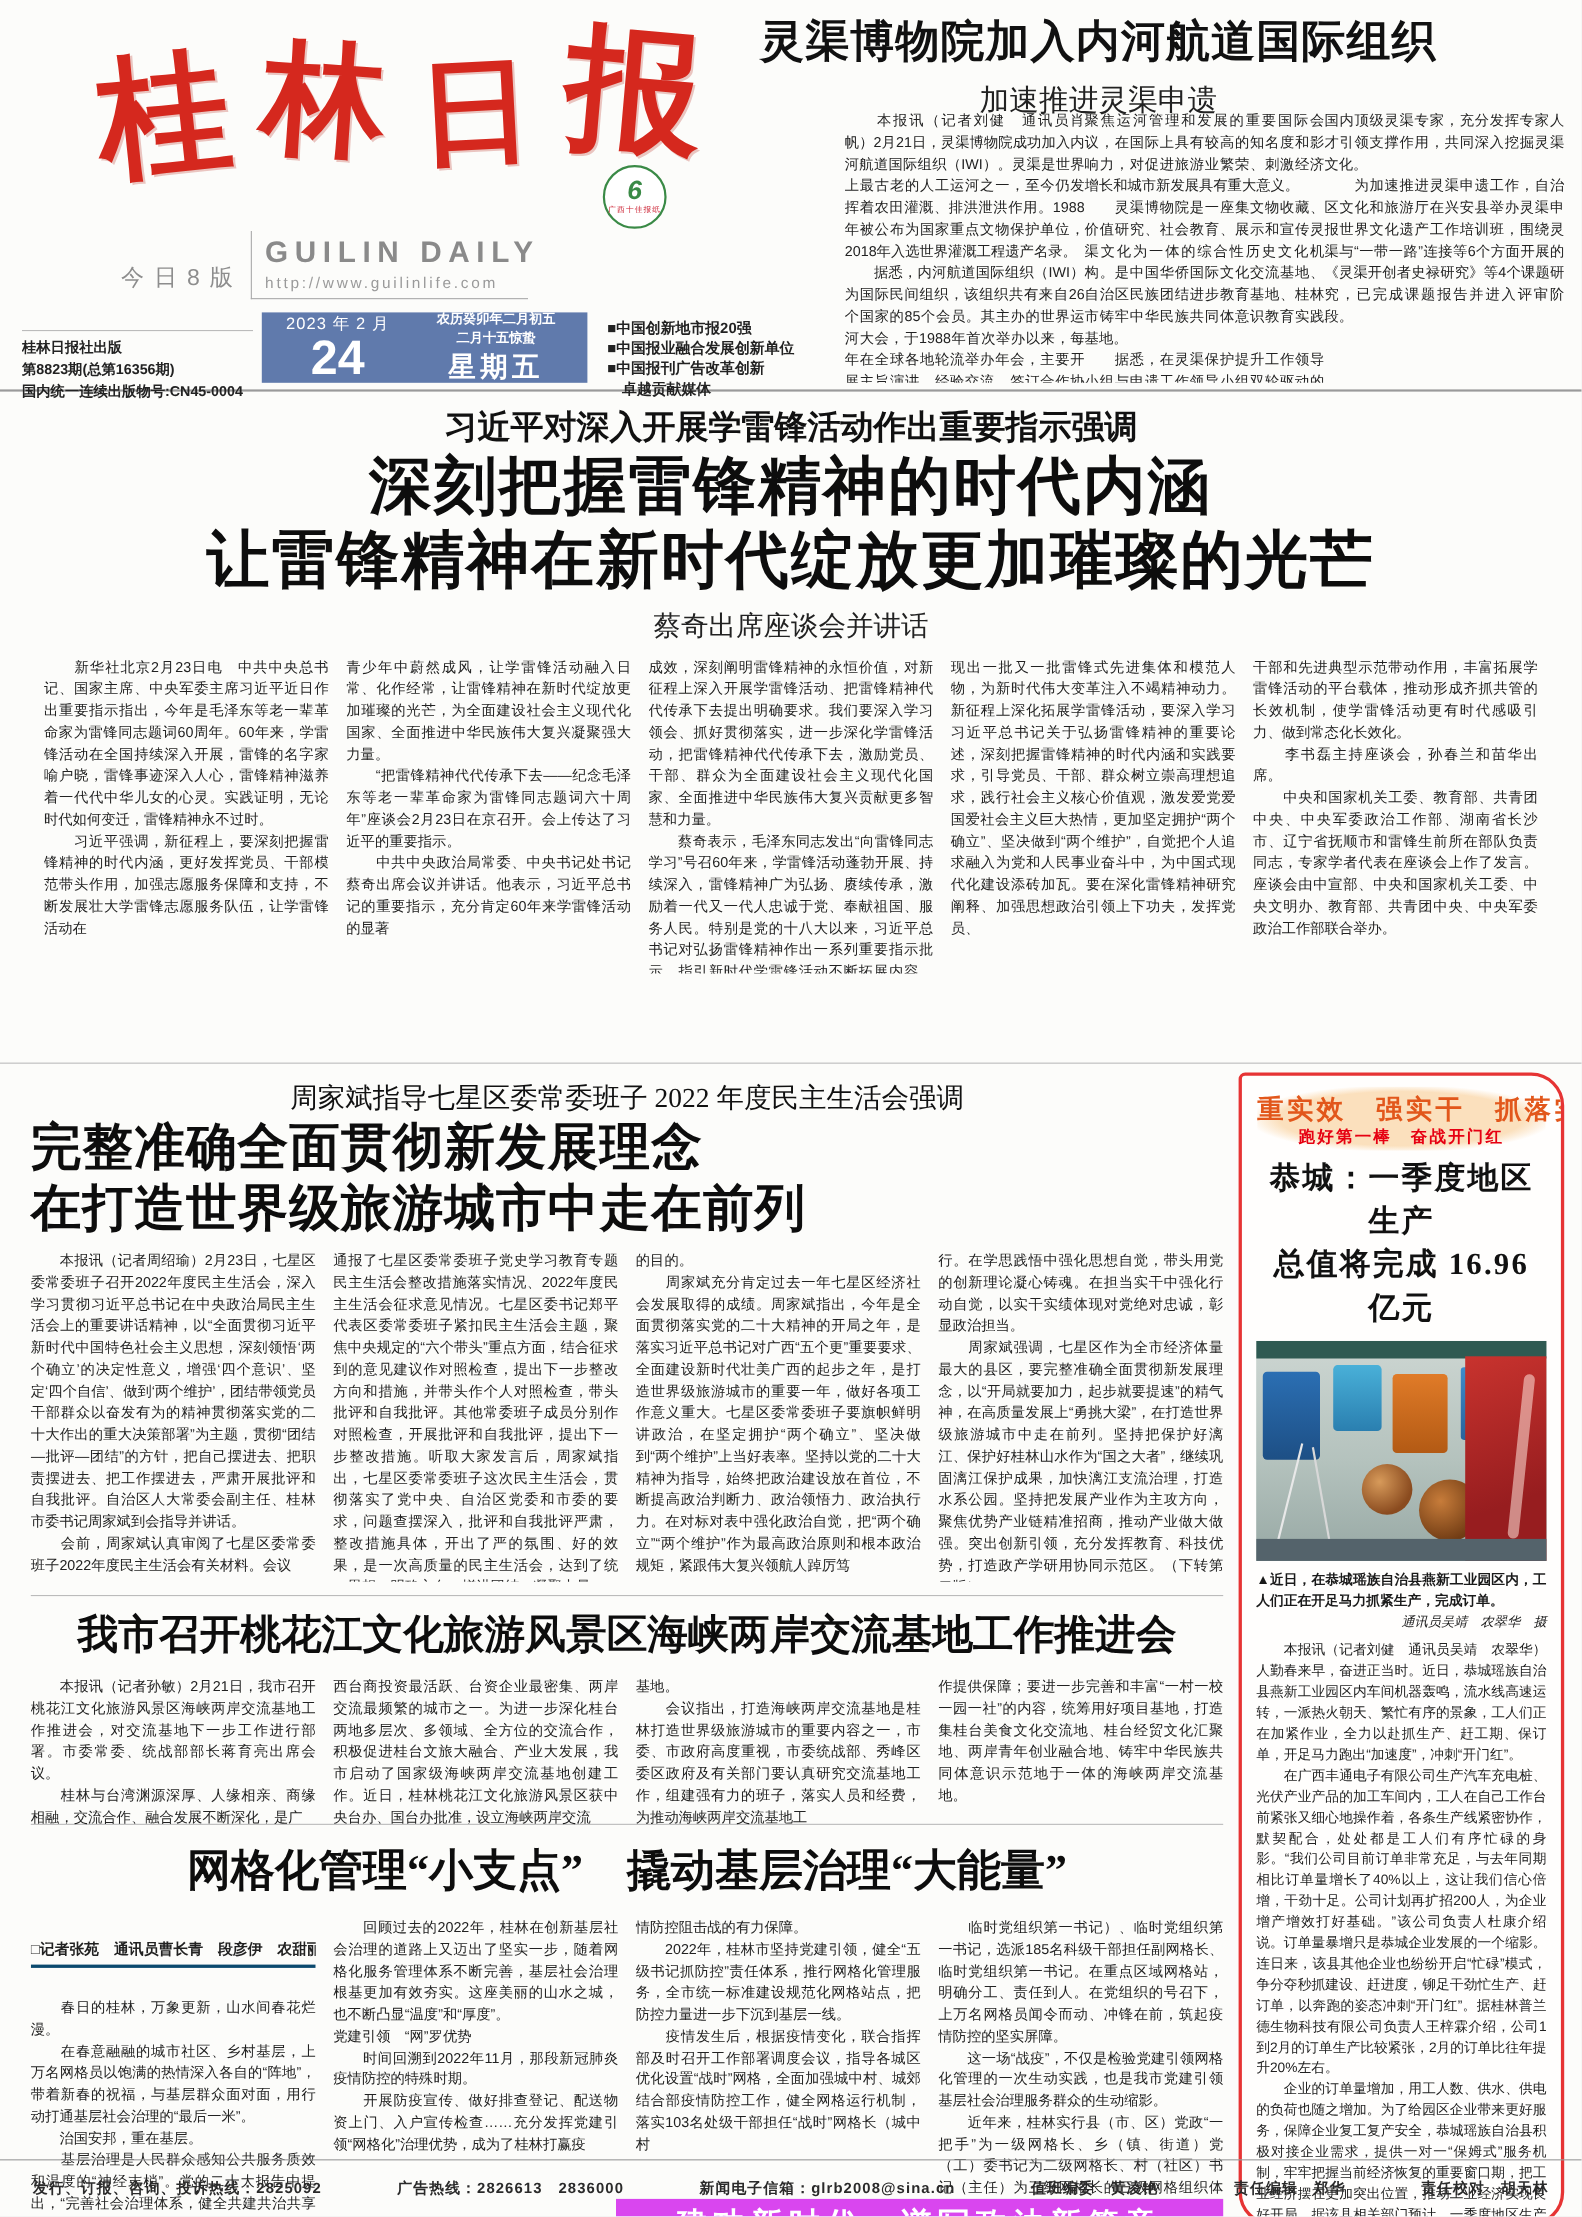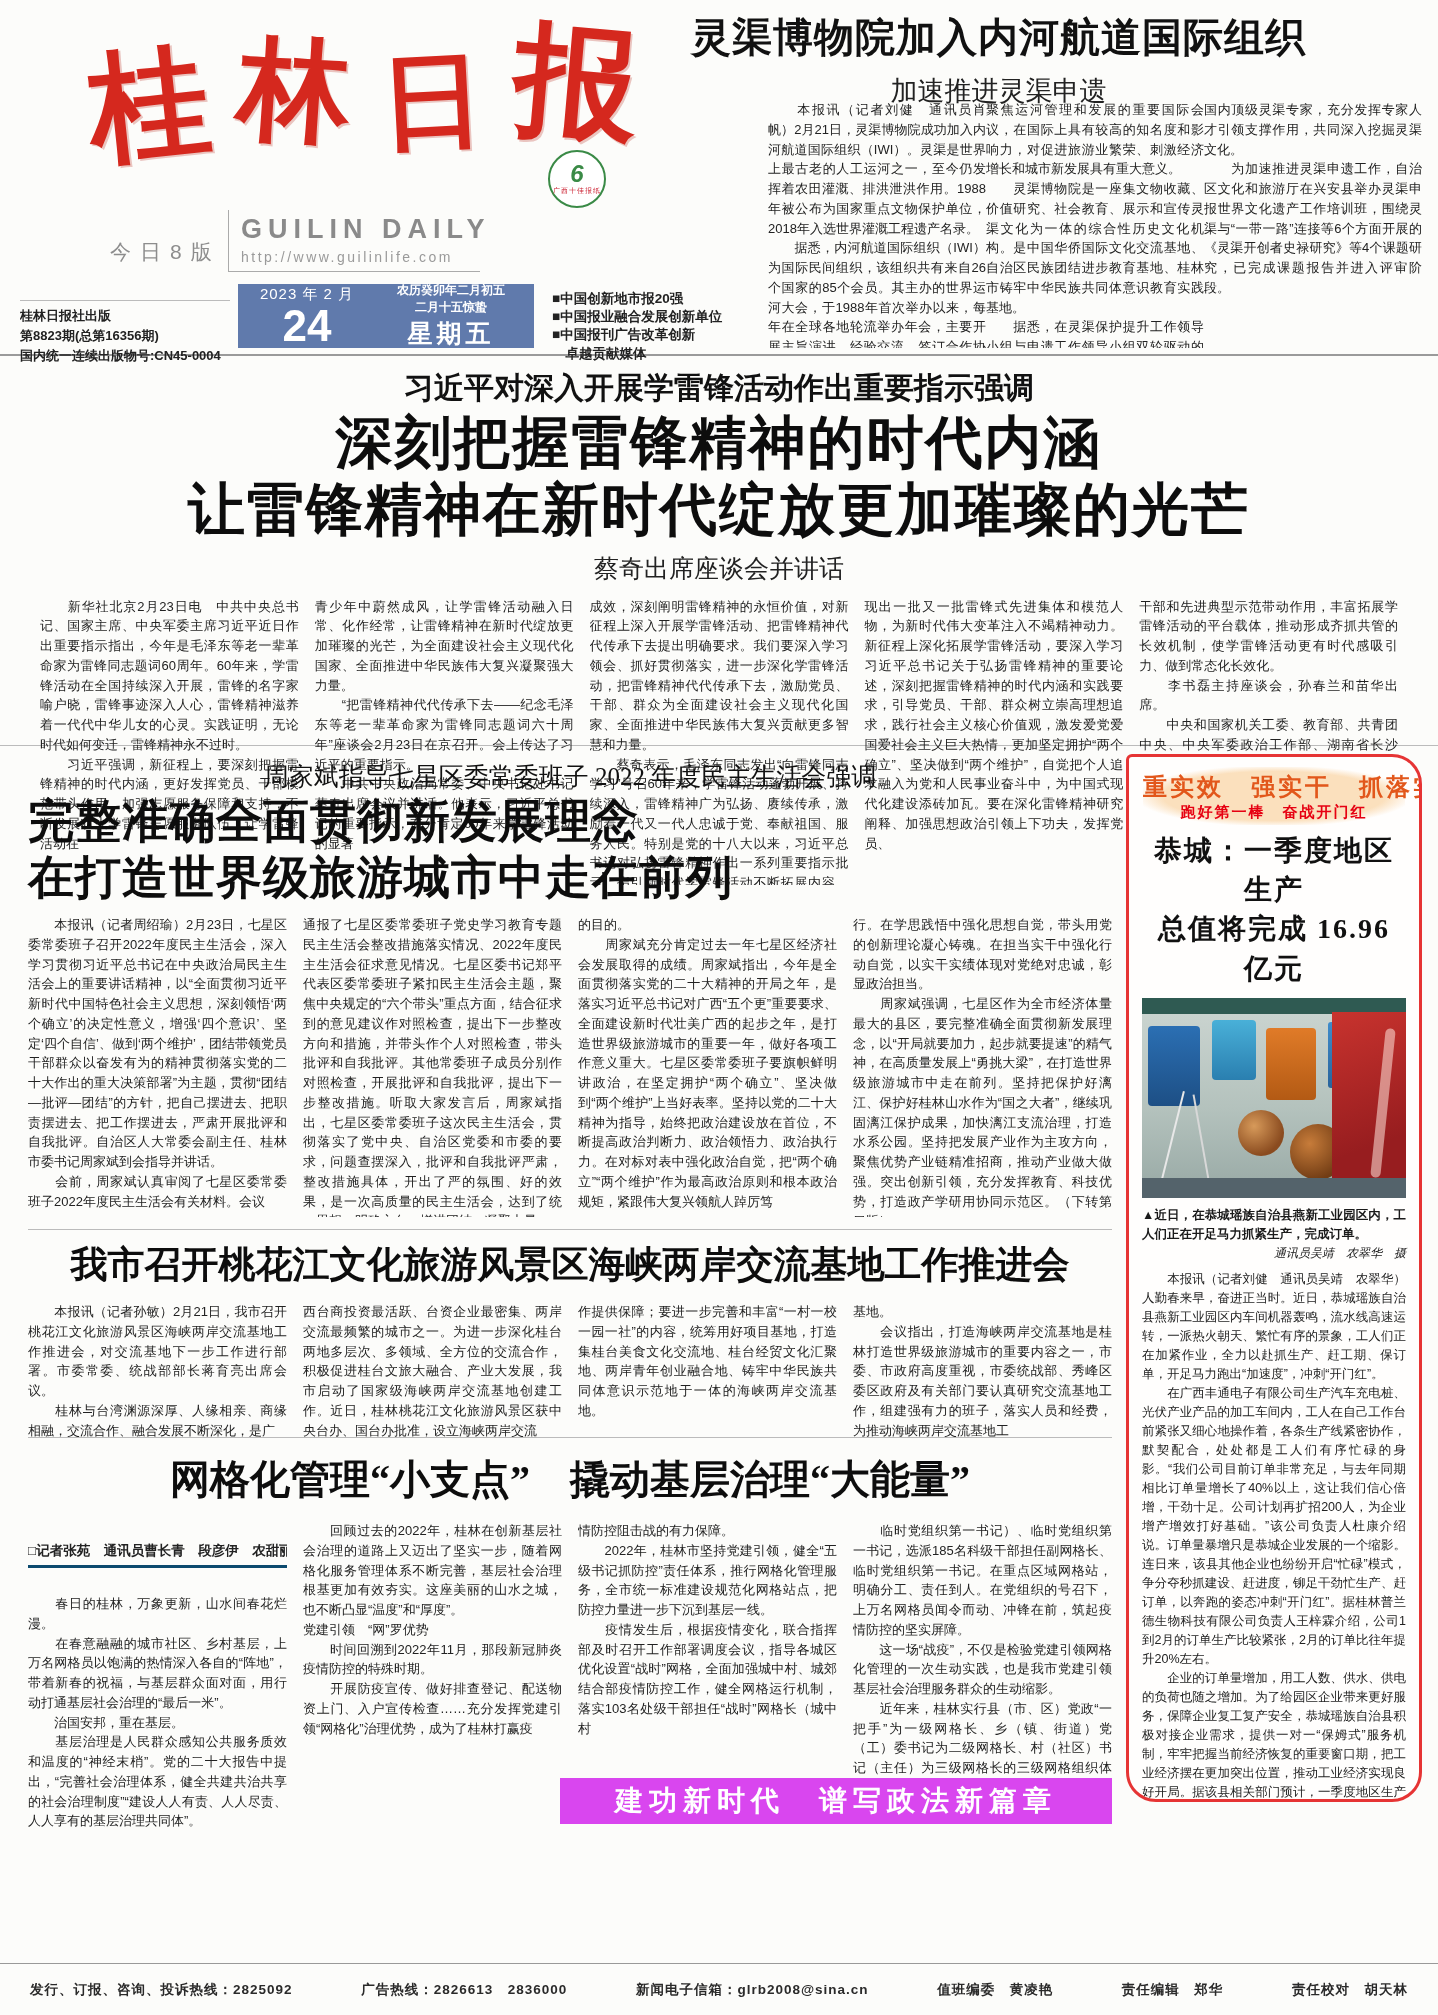--- a/index.html
+++ b/index.html
@@ -31,21 +31,21 @@
   .datebox .lunar { font-size:12px; line-height:1.35; font-weight:bold; }
   .datebox .wk { font-size:25px; font-weight:900; letter-spacing:4px; margin-top:2px; }
   .honors { position:absolute; left:552px; top:290px; width:230px; font-size:13.5px; font-weight:bold; line-height:1.35; color:#222; }
   .lq { position:absolute; left:575px; top:10px; right:16px; }
   .lq-title { text-align:center; font-size:40px; font-weight:900; letter-spacing:1px; color:#111; font-family:"Liberation Sans",sans-serif; white-space:nowrap; }
   .lq-sub { text-align:center; font-size:27px; margin-top:8px; color:#222; }
   .lq-body { position:absolute; left:768px; top:100px; right:16px; height:248px; display:flex; }
   .col { flex:1; font-size:13px; line-height:1.52; text-align:justify; white-space:pre-line; overflow:hidden; color:#222; }
 
   
-  .leifeng { padding:12px 40px 6px; height:390px; border-bottom:1px solid #bbb; }
+  .leifeng { padding:12px 40px 6px; height:611px; border-bottom:1px solid #bbb; }
   .lf-kicker { text-align:center; font-size:30px; font-weight:bold; color:#111; }
   .lf-h1, .lf-h2 { text-align:center; font-size:57px; font-weight:900; letter-spacing:2px; color:#0d0d0d; line-height:1.18; font-family:"Liberation Sans",sans-serif; }
   .lf-sub { text-align:center; font-size:25px; margin:8px 0 12px; color:#222; }
   .lf-body { display:flex; gap:16px; height:288px; }
 
   
   .mainrow { display:flex; padding:8px 16px 0 28px; gap:14px; height:1086px; }
   .left { width:1084px; }
 
   .zhou { height:476px; border-bottom:1px solid #bbb; padding-top:6px; }
@@ -182,23 +182,23 @@
 　　周家斌强调，七星区作为全市经济体量最大的县区，要完整准确全面贯彻新发展理念，以“开局就要加力，起步就要提速”的精气神，在高质量发展上“勇挑大梁”，在打造世界级旅游城市中走在前列。坚持把保护好漓江、保护好桂林山水作为“国之大者”，继续巩固漓江保护成果，加快漓江支流治理，打造水系公园。坚持把发展产业作为主攻方向，聚焦优势产业链精准招商，推动产业做大做强。突出创新引领，充分发挥教育、科技优势，打造政产学研用协同示范区。（下转第二版）</div>
         </div>
       </div>
 
       <div class="tao">
         <div class="t-h serif">我市召开桃花江文化旅游风景区海峡两岸交流基地工作推进会</div>
         <div class="t-body">
           <div class="col">　　本报讯（记者孙敏）2月21日，我市召开桃花江文化旅游风景区海峡两岸交流基地工作推进会，对交流基地下一步工作进行部署。市委常委、统战部部长蒋育亮出席会议。
 　　桂林与台湾渊源深厚、人缘相亲、商缘相融，交流合作、融合发展不断深化，是广</div>
           <div class="col">西台商投资最活跃、台资企业最密集、两岸交流最频繁的城市之一。为进一步深化桂台两地多层次、多领域、全方位的交流合作，积极促进桂台文旅大融合、产业大发展，我市启动了国家级海峡两岸交流基地创建工作。近日，桂林桃花江文化旅游风景区获中央台办、国台办批准，设立海峡两岸交流</div>
-          <div class="col">作提供保障；要进一步完善和丰富“一村一校一园一社”的内容，统筹用好项目基地，打造集桂台美食文化交流地、桂台经贸文化汇聚地、两岸青年创业融合地、铸牢中华民族共同体意识示范地于一体的海峡两岸交流基地。</div>
           <div class="col">基地。
 　　会议指出，打造海峡两岸交流基地是桂林打造世界级旅游城市的重要内容之一，市委、市政府高度重视，市委统战部、秀峰区委区政府及有关部门要认真研究交流基地工作，组建强有力的班子，落实人员和经费，为推动海峡两岸交流基地工</div>
+          <div class="col">作提供保障；要进一步完善和丰富“一村一校一园一社”的内容，统筹用好项目基地，打造集桂台美食文化交流地、桂台经贸文化汇聚地、两岸青年创业融合地、铸牢中华民族共同体意识示范地于一体的海峡两岸交流基地。</div>
         </div>
       </div>
 
       <div class="wang">
         <div class="w-h serif">网格化管理“小支点”　撬动基层治理“大能量”</div>
         <div class="w-body">
           <div class="col">
             <div class="w-byline">□记者张苑　通讯员曹长青　段彦伊　农甜丽</div>
             <div style="white-space:pre-line;">　　春日的桂林，万象更新，山水间春花烂漫。
 　　在春意融融的城市社区、乡村基层，上万名网格员以饱满的热情深入各自的“阵地”，带着新春的祝福，与基层群众面对面，用行动打通基层社会治理的“最后一米”。

